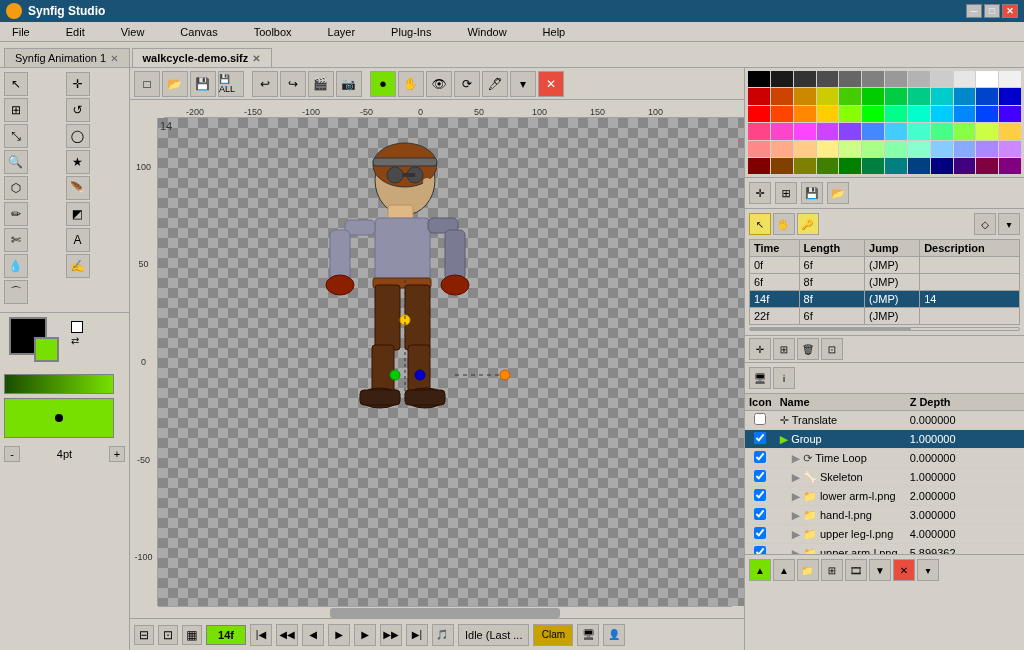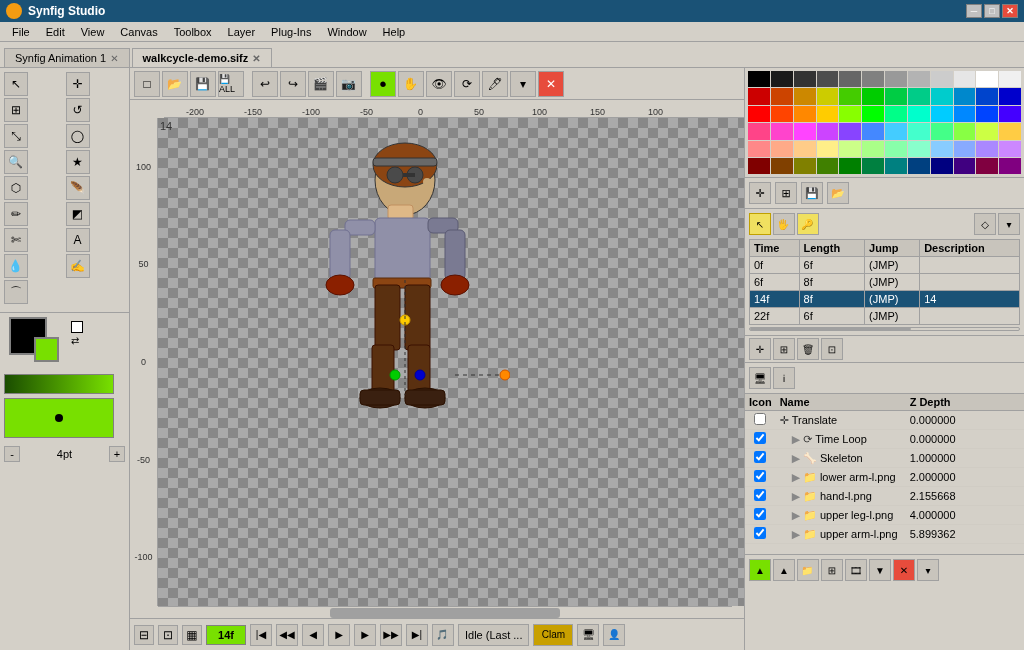--- a/index.html
+++ b/index.html
@@ -5,21 +5,21 @@
     * { box-sizing: border-box; margin: 0; padding: 0; }
     body { font-family: Arial, sans-serif; font-size: 11px; background: #d4d0c8; overflow: hidden; width: 1024px; height: 650px; }
     
     
     #titlebar { background: #1a5276; color: white; height: 22px; display: flex; align-items: center; padding: 0 6px; font-size: 12px; font-weight: bold; }
     #titlebar .title-icon { width: 16px; height: 16px; background: #f39c12; border-radius: 50%; margin-right: 6px; }
     #titlebar .win-controls { margin-left: auto; display: flex; gap: 2px; }
     #titlebar .win-btn { width: 16px; height: 14px; background: #c0c0c0; border: 1px solid #808080; cursor: pointer; font-size: 9px; display: flex; align-items: center; justify-content: center; }
 
     
-    #menubar { background: #d4d0c8; height: 20px; display: flex; align-items: center; padding: 0 4px; border-bottom: 1px solid #a0a0a0; }
+    #menubar { background: #d4d0c8; height: 20px; display: flex; align-items: center; padding: 0 4px; border-bottom: 1px solid #a0a0a0; gap: 20px; }
     .menu-item { padding: 2px 8px; cursor: pointer; font-size: 11px; }
 
     
     #tabbar { background: #d4d0c8; height: 26px; display: flex; align-items: flex-end; padding: 0 4px; border-bottom: 1px solid #a0a0a0; }
     .tab { background: #c8c4bc; border: 1px solid #a0a0a0; border-bottom: none; padding: 3px 10px; cursor: pointer; font-size: 11px; display: flex; align-items: center; gap: 4px; margin-right: 2px; }
     .tab.active { background: #d4d0c8; font-weight: bold; }
     .tab .close-x { font-size: 10px; color: #666; cursor: pointer; }
 
     
     #main { display: flex; height: calc(650px - 22px - 20px - 26px); }
@@ -448,20 +448,30 @@
             <tr>
       <td style="text-align:center;">
         <input type="checkbox" style="width: 12px; height: 12px;">
       </td>
       <td>
         
         <span style="color:#333;">✛ </span>Translate
       </td>
       <td>0.000000</td>
     </tr>
+            <tr style="background: rgb(26, 82, 118); color: white;">
+      <td style="text-align:center;">
+        <input type="checkbox" checked="" style="width: 12px; height: 12px;">
+      </td>
+      <td>
+        
+        <span style="color:#78e000;">▶ </span>Group
+      </td>
+      <td>1.000000</td>
+    </tr>
             <tr>
       <td style="text-align:center;">
         <input type="checkbox" checked="" style="width: 12px; height: 12px;">
       </td>
       <td style="padding-left:16px">
         <span style="color:#888;">▶ </span>
         <span style="color:#333;">⟳ </span>Time Loop
       </td>
       <td>0.000000</td>
     </tr>
@@ -486,21 +496,21 @@
       <td>2.000000</td>
     </tr>
             <tr>
       <td style="text-align:center;">
         <input type="checkbox" checked="" style="width: 12px; height: 12px;">
       </td>
       <td style="padding-left:16px">
         <span style="color:#888;">▶ </span>
         <span style="color:#c68000;">📁 </span>hand-l.png
       </td>
-      <td>2.155668</td>
+      <td>3.000000</td>
     </tr>
             <tr>
       <td style="text-align:center;">
         <input type="checkbox" checked="" style="width: 12px; height: 12px;">
       </td>
       <td style="padding-left:16px">
         <span style="color:#888;">▶ </span>
         <span style="color:#c68000;">📁 </span>upper leg-l.png
       </td>
       <td>4.000000</td>

